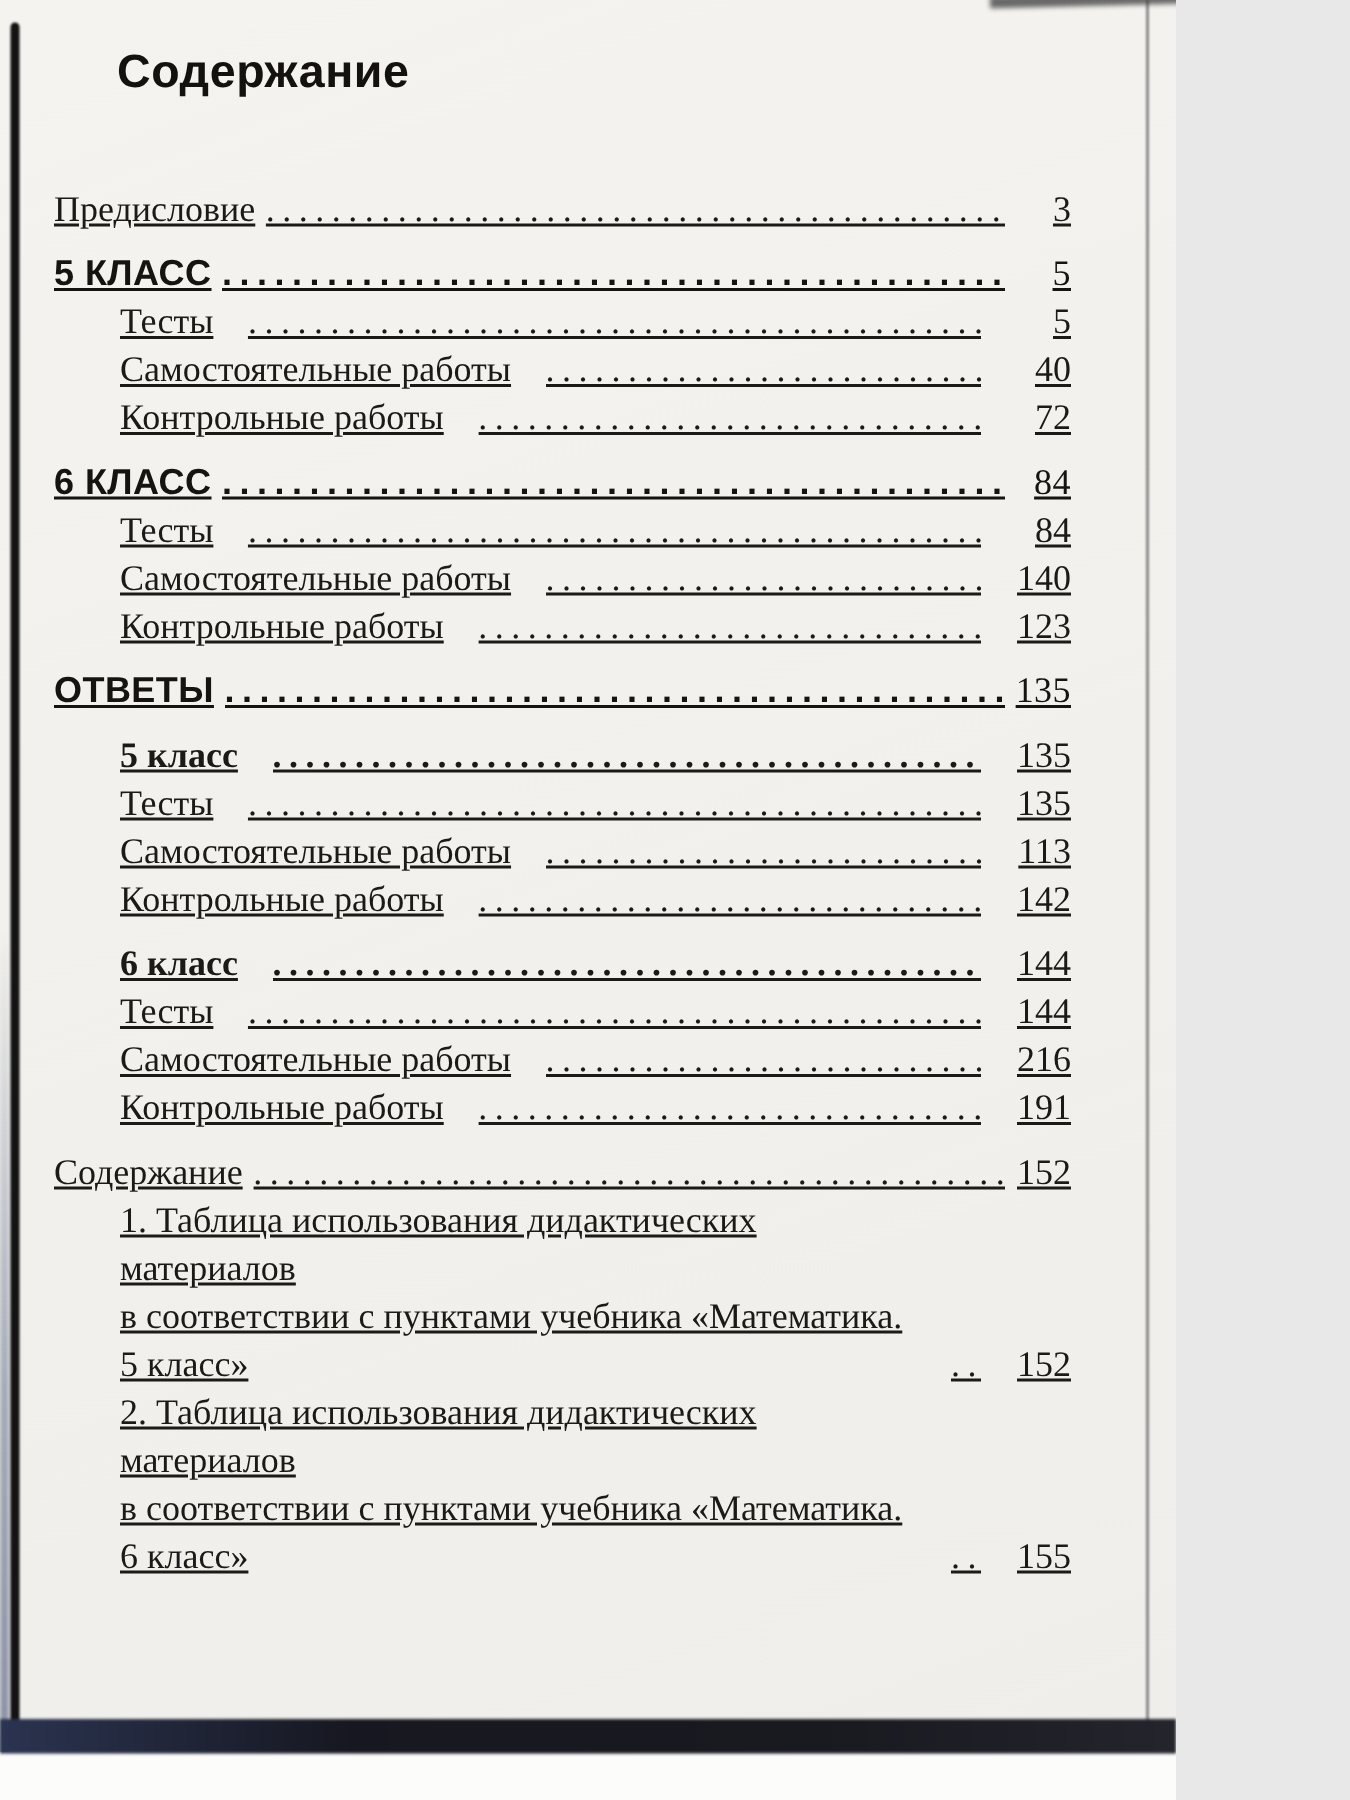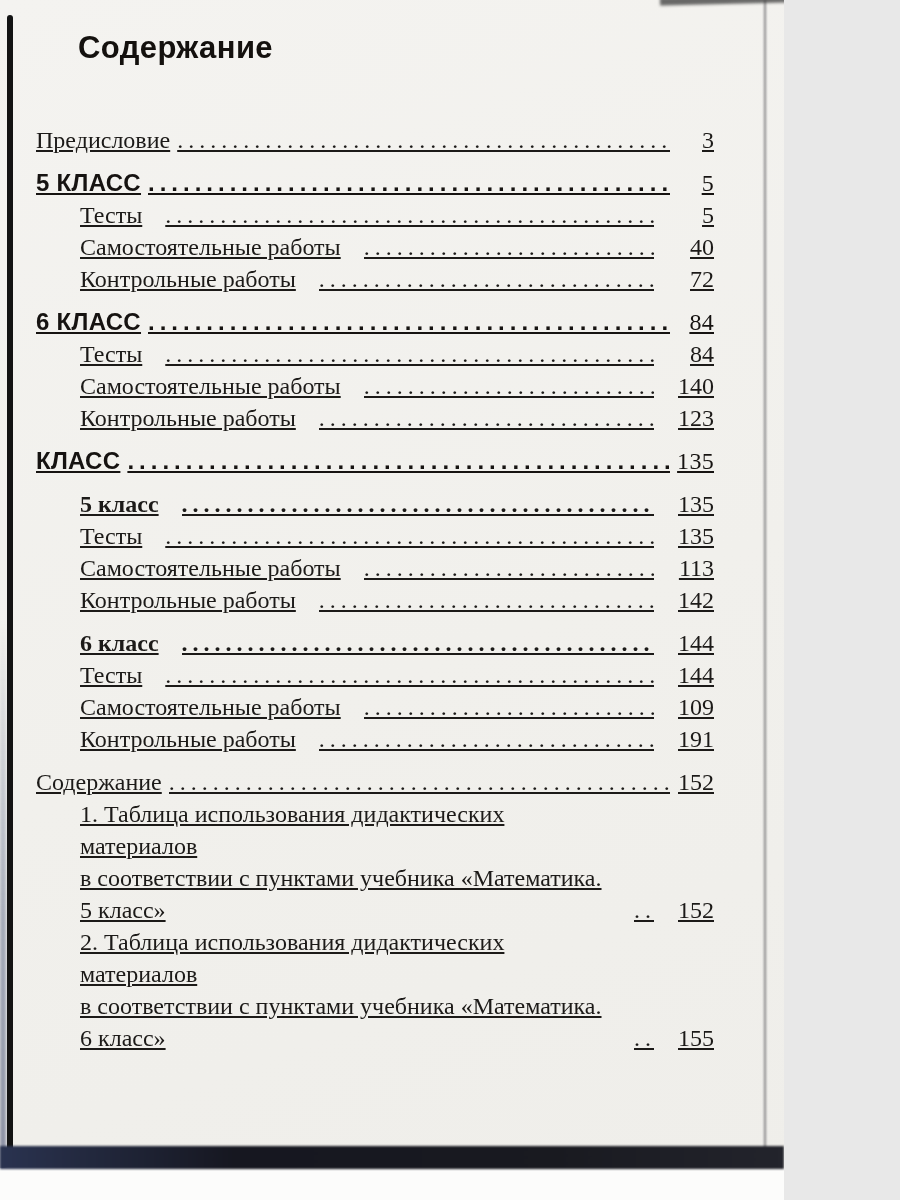--- a/index.html
+++ b/index.html
@@ -164,21 +164,21 @@
     <span class="entry-label">Самостоятельные работы</span>
     <span class="dot-leader"></span>
     <span class="entry-page">140</span>
   </div>
       <div class="toc-entry indent-1 style-serif">
     <span class="entry-label">Контрольные работы</span>
     <span class="dot-leader"></span>
     <span class="entry-page">123</span>
   </div>
       <div class="toc-entry indent-0 style-sans-bold gap">
-    <span class="entry-label">КЛАСС</span>
+    <span class="entry-label">ОТВЕТЫ</span>
     <span class="dot-leader"></span>
     <span class="entry-page">135</span>
   </div>
       <div class="toc-entry indent-1 style-serif-bold gap">
     <span class="entry-label">5 класс</span>
     <span class="dot-leader"></span>
     <span class="entry-page">135</span>
   </div>
       <div class="toc-entry indent-1 style-serif">
     <span class="entry-label">Тесты</span>
@@ -201,21 +201,21 @@
     <span class="entry-page">144</span>
   </div>
       <div class="toc-entry indent-1 style-serif">
     <span class="entry-label">Тесты</span>
     <span class="dot-leader"></span>
     <span class="entry-page">144</span>
   </div>
       <div class="toc-entry indent-1 style-serif">
     <span class="entry-label">Самостоятельные работы</span>
     <span class="dot-leader"></span>
-    <span class="entry-page">109</span>
+    <span class="entry-page">216</span>
   </div>
       <div class="toc-entry indent-1 style-serif">
     <span class="entry-label">Контрольные работы</span>
     <span class="dot-leader"></span>
     <span class="entry-page">191</span>
   </div>
       <div class="toc-entry indent-0 style-serif gap">
     <span class="entry-label">Содержание</span>
     <span class="dot-leader"></span>
     <span class="entry-page">152</span>

